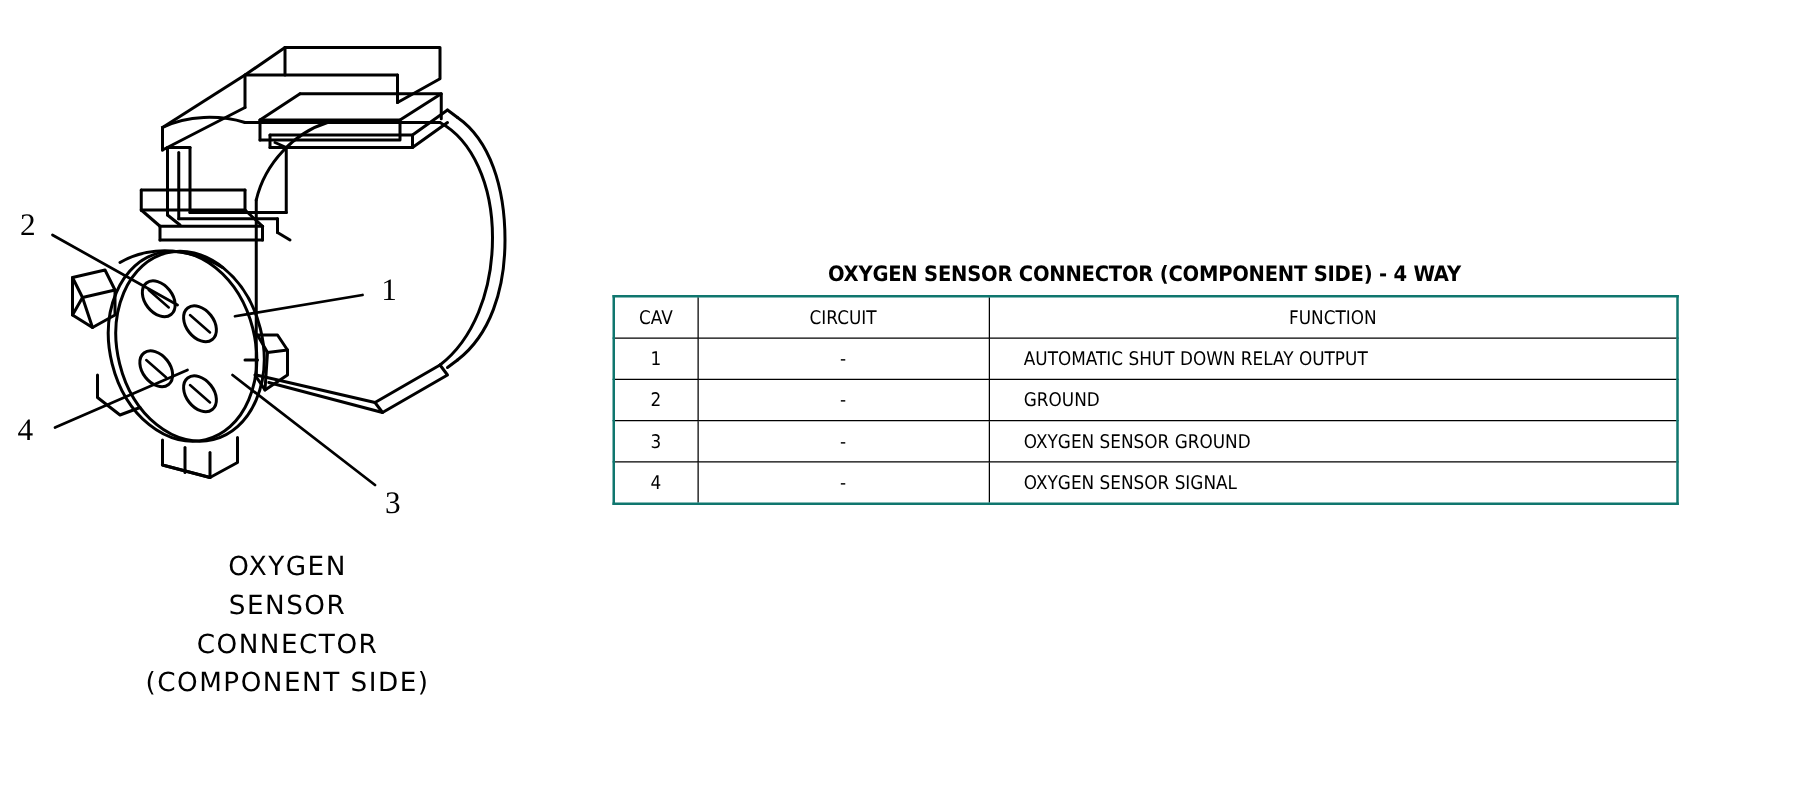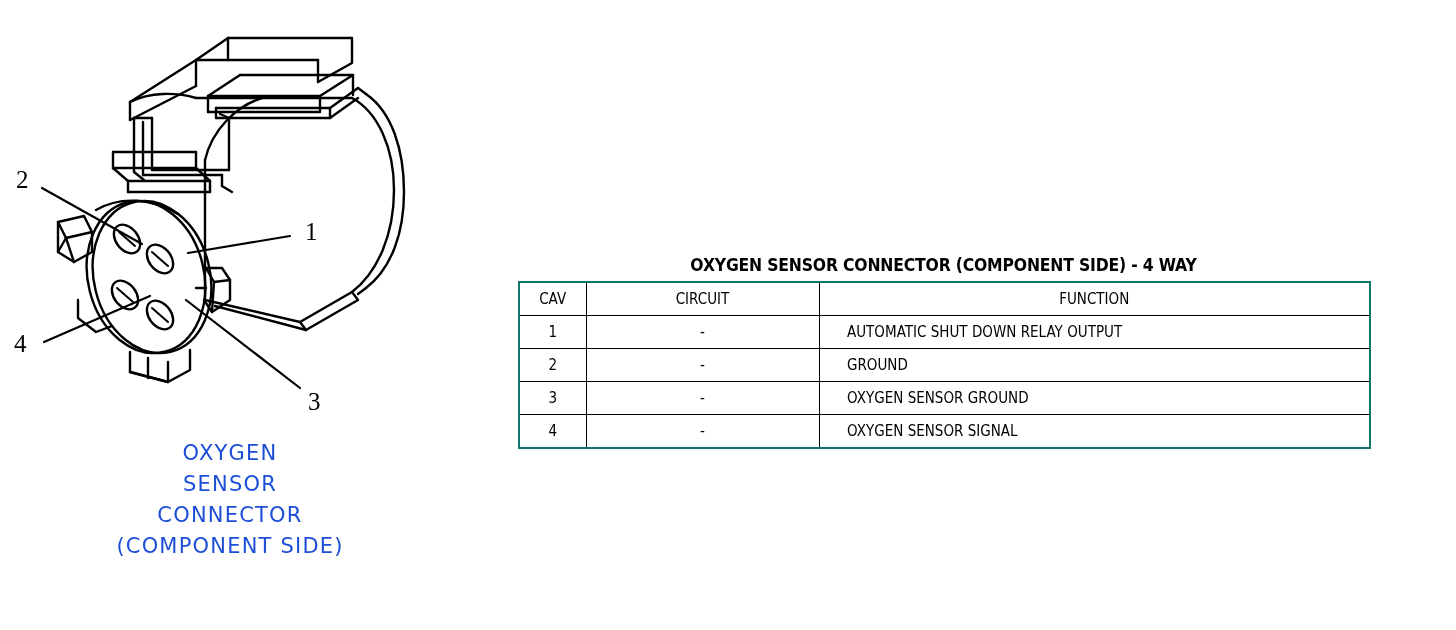--- a/index.html
+++ b/index.html
@@ -40,31 +40,30 @@
   #caption {
     position: absolute;
     left: 30px;
     top: 438px;
     width: 400px;
     text-align: center;
     font-family: "DejaVu Sans", sans-serif;
     font-size: 21px;
     line-height: 31px;
     letter-spacing: 1.2px;
-    color: #1d4ed8;
+    color: #000000;
     white-space: pre-line;
   }
 
   
   #table-block {
     position: absolute;
-    left: 518px;
+    left: 490px;
     top: 210px;
     width: 851px;
-    margin-top: 45px;
   }
   #table-title {
     font-family: "DejaVu Sans", sans-serif;
     font-size: 17px;
     font-weight: bold;
     text-align: center;
     letter-spacing: -0.2px;
     transform: scaleX(0.92);
     transform-origin: center;
     margin-bottom: 6px;

